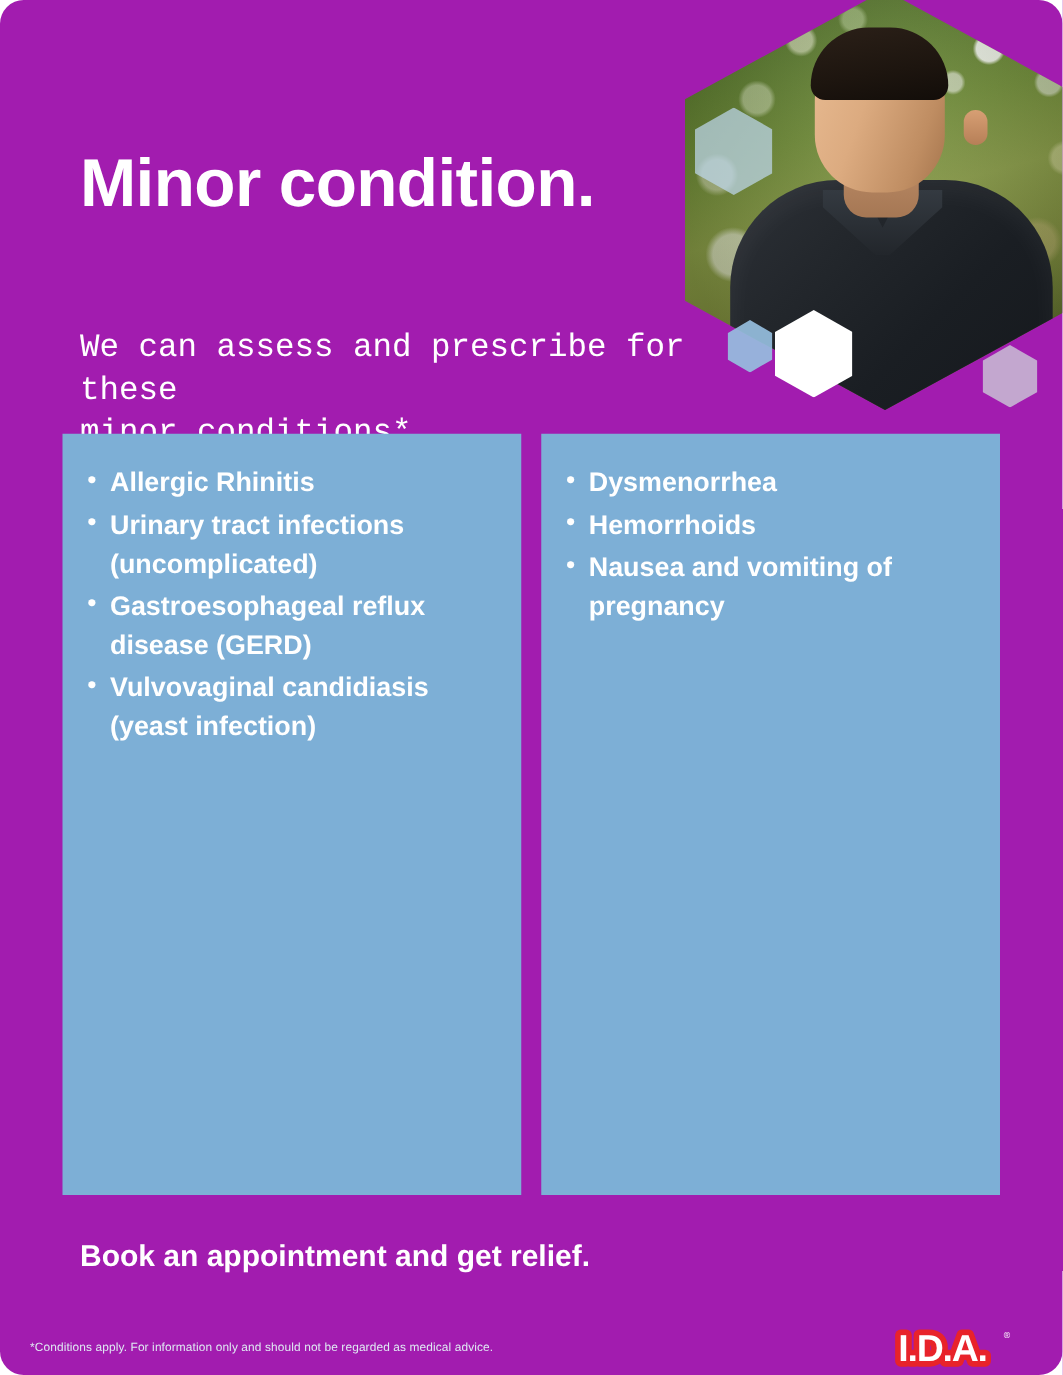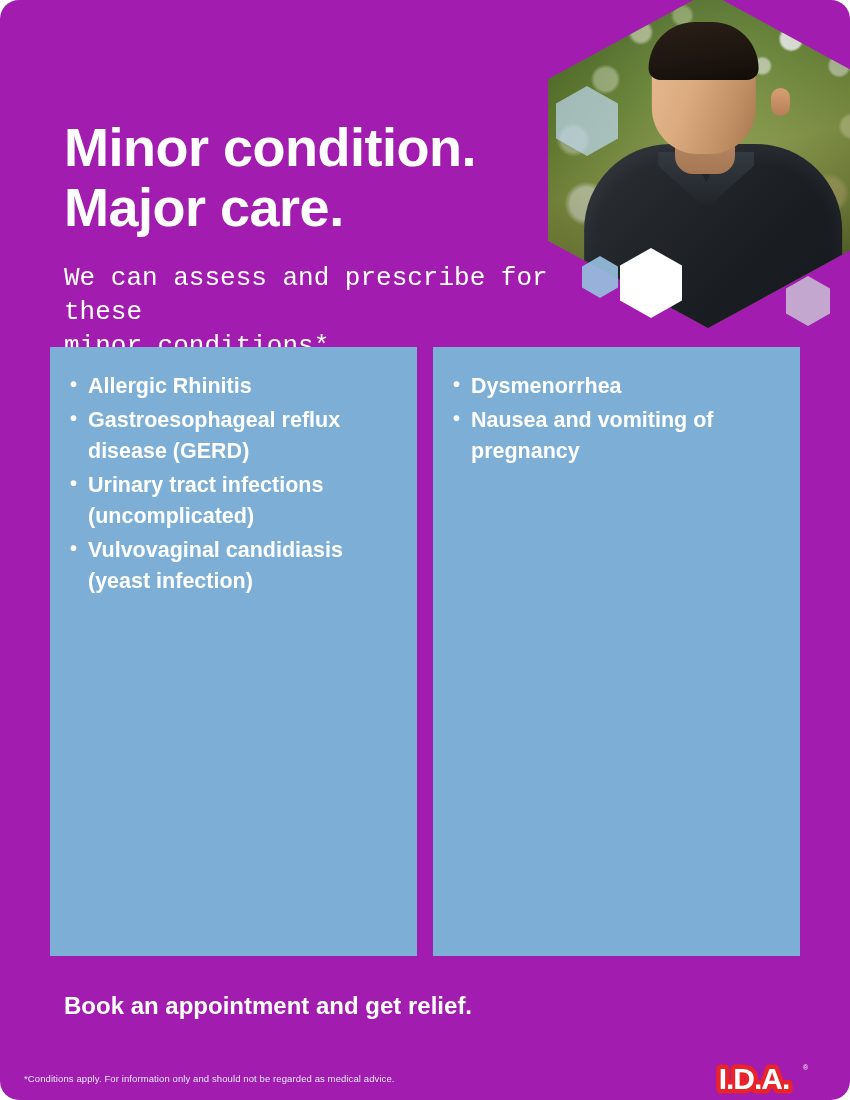--- a/index.html
+++ b/index.html
@@ -252,40 +252,40 @@
     <div class="hero-ear"></div>
   </div>
 
   <div class="hex hex-topleft"></div>
   <div class="hex hex-small-blue"></div>
   <div class="hex hex-white"></div>
   <div class="hex hex-right"></div>
 
   <h1 class="headline">
     <span class="line">Minor condition.</span>
-    <span class="line">Major care.</span>
   </h1>
 
   <p class="subhead">
     <span class="line">We can assess and prescribe for these</span>
     <span class="line">minor conditions*.</span>
   </p>
 
   <div class="card card-left">
     <ul class="cond-list">
       <li>Allergic Rhinitis</li>
+      <li>Urinary tract infections (uncomplicated)</li>
       <li>Gastroesophageal reflux disease (GERD)</li>
-      <li>Urinary tract infections (uncomplicated)</li>
       <li>Vulvovaginal candidiasis (yeast infection)</li>
     </ul>
   </div>
 
   <div class="card card-right">
     <ul class="cond-list">
       <li>Dysmenorrhea</li>
+      <li>Hemorrhoids</li>
       <li>Nausea and vomiting of pregnancy</li>
     </ul>
   </div>
 
   <div class="cta">Book an appointment and get relief.</div>
 
   <div class="logo">
     <svg viewBox="0 0 112 40" width="112" height="40">
       <g font-family="Liberation Sans, sans-serif" font-size="30" font-weight="bold" text-anchor="middle" letter-spacing="-1">
         <text x="54" y="31" fill="none" stroke="#e8232a" stroke-width="9" stroke-linejoin="round">I.D.A.</text>

